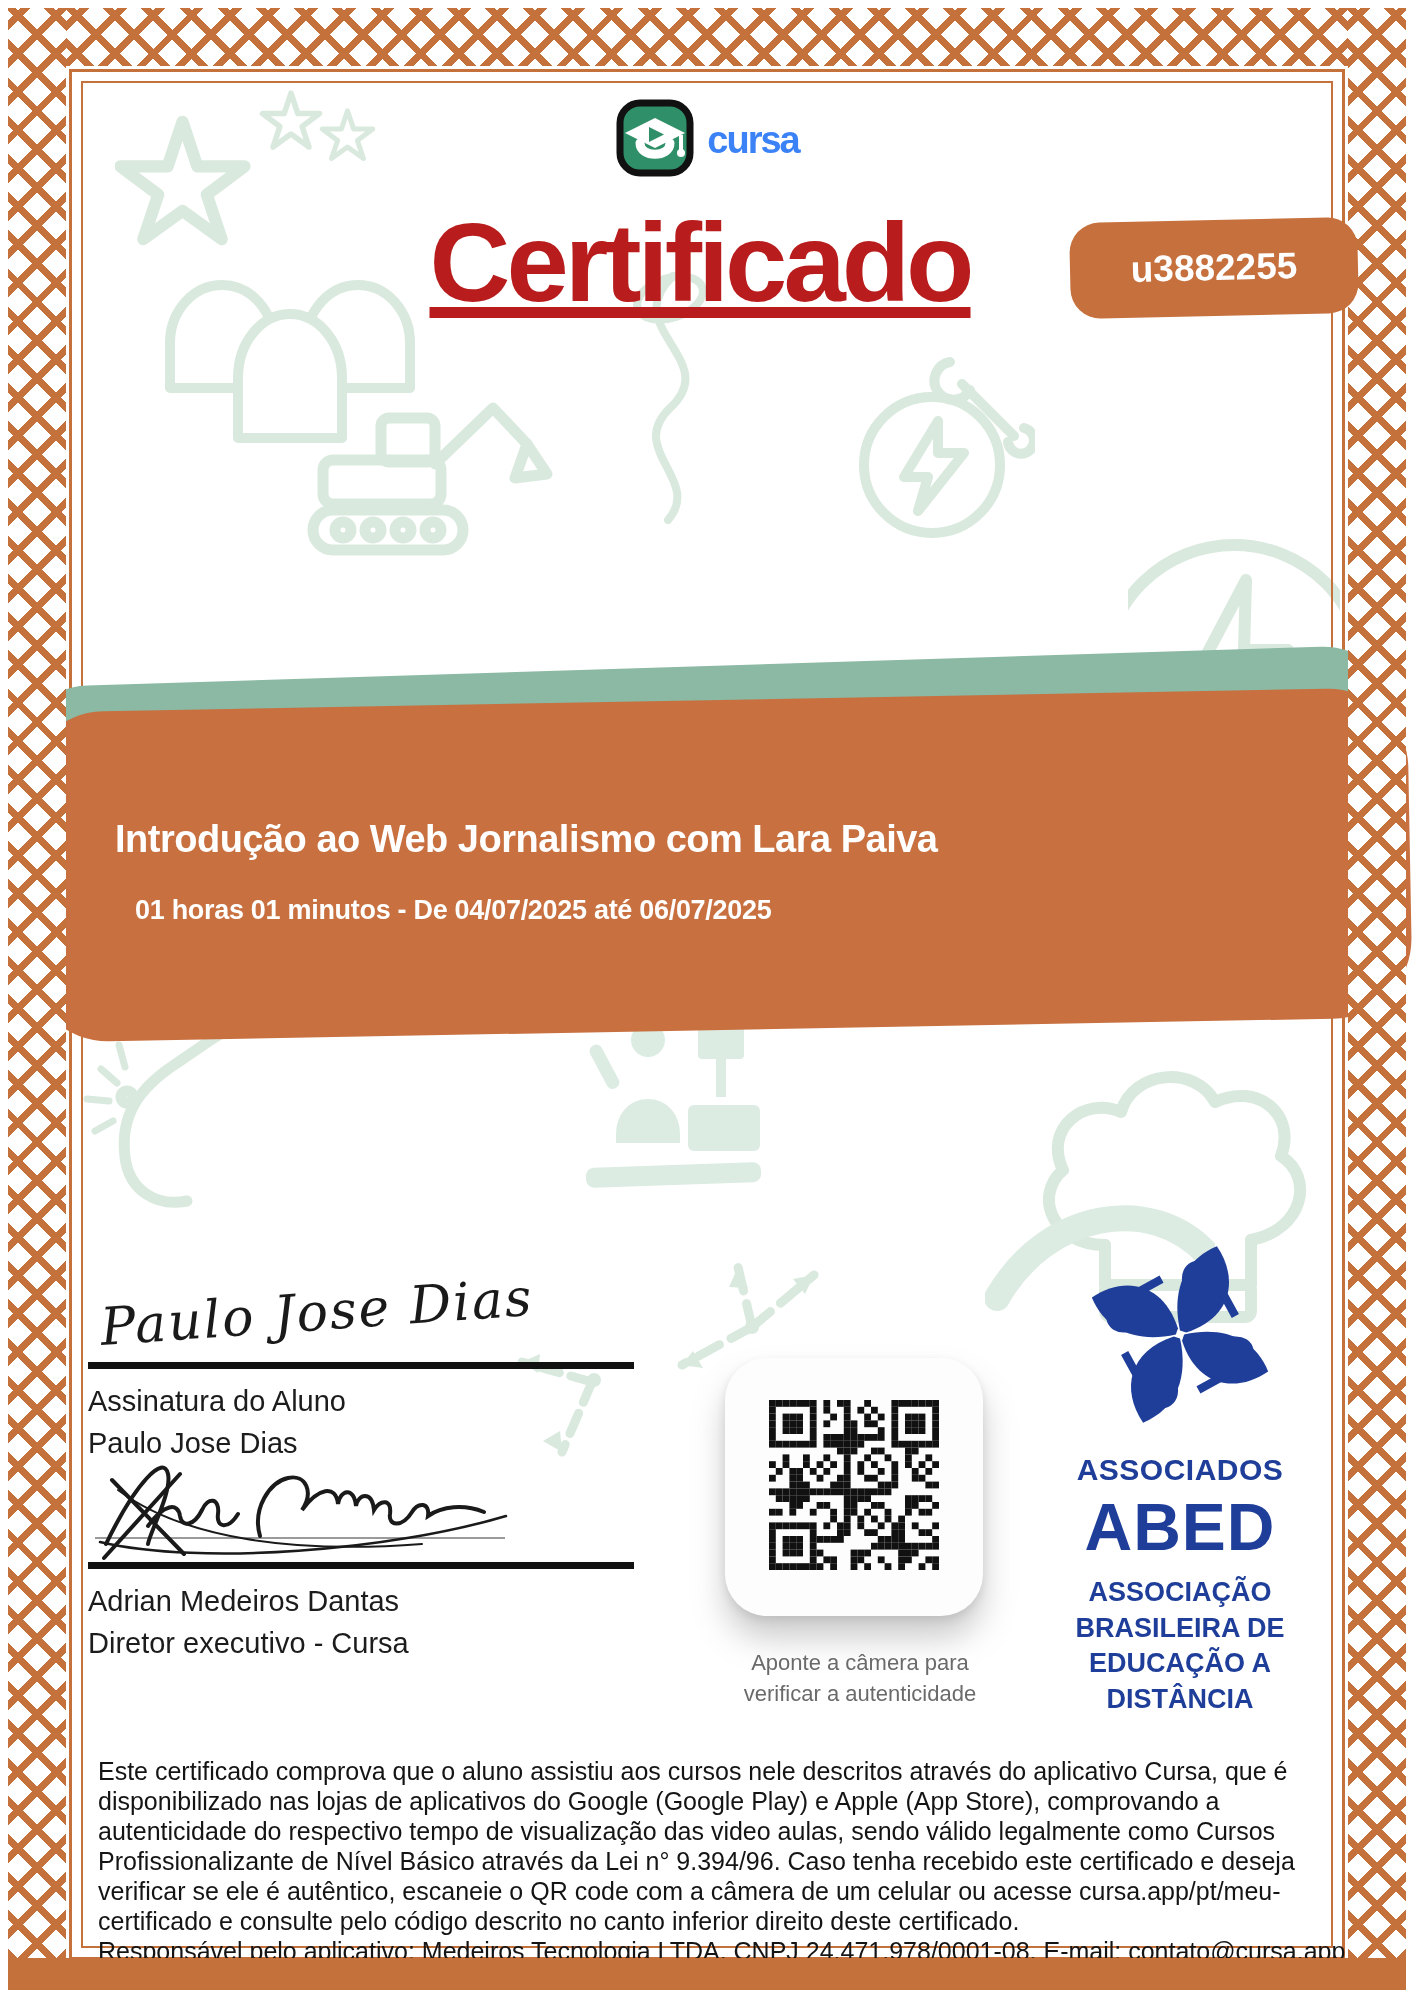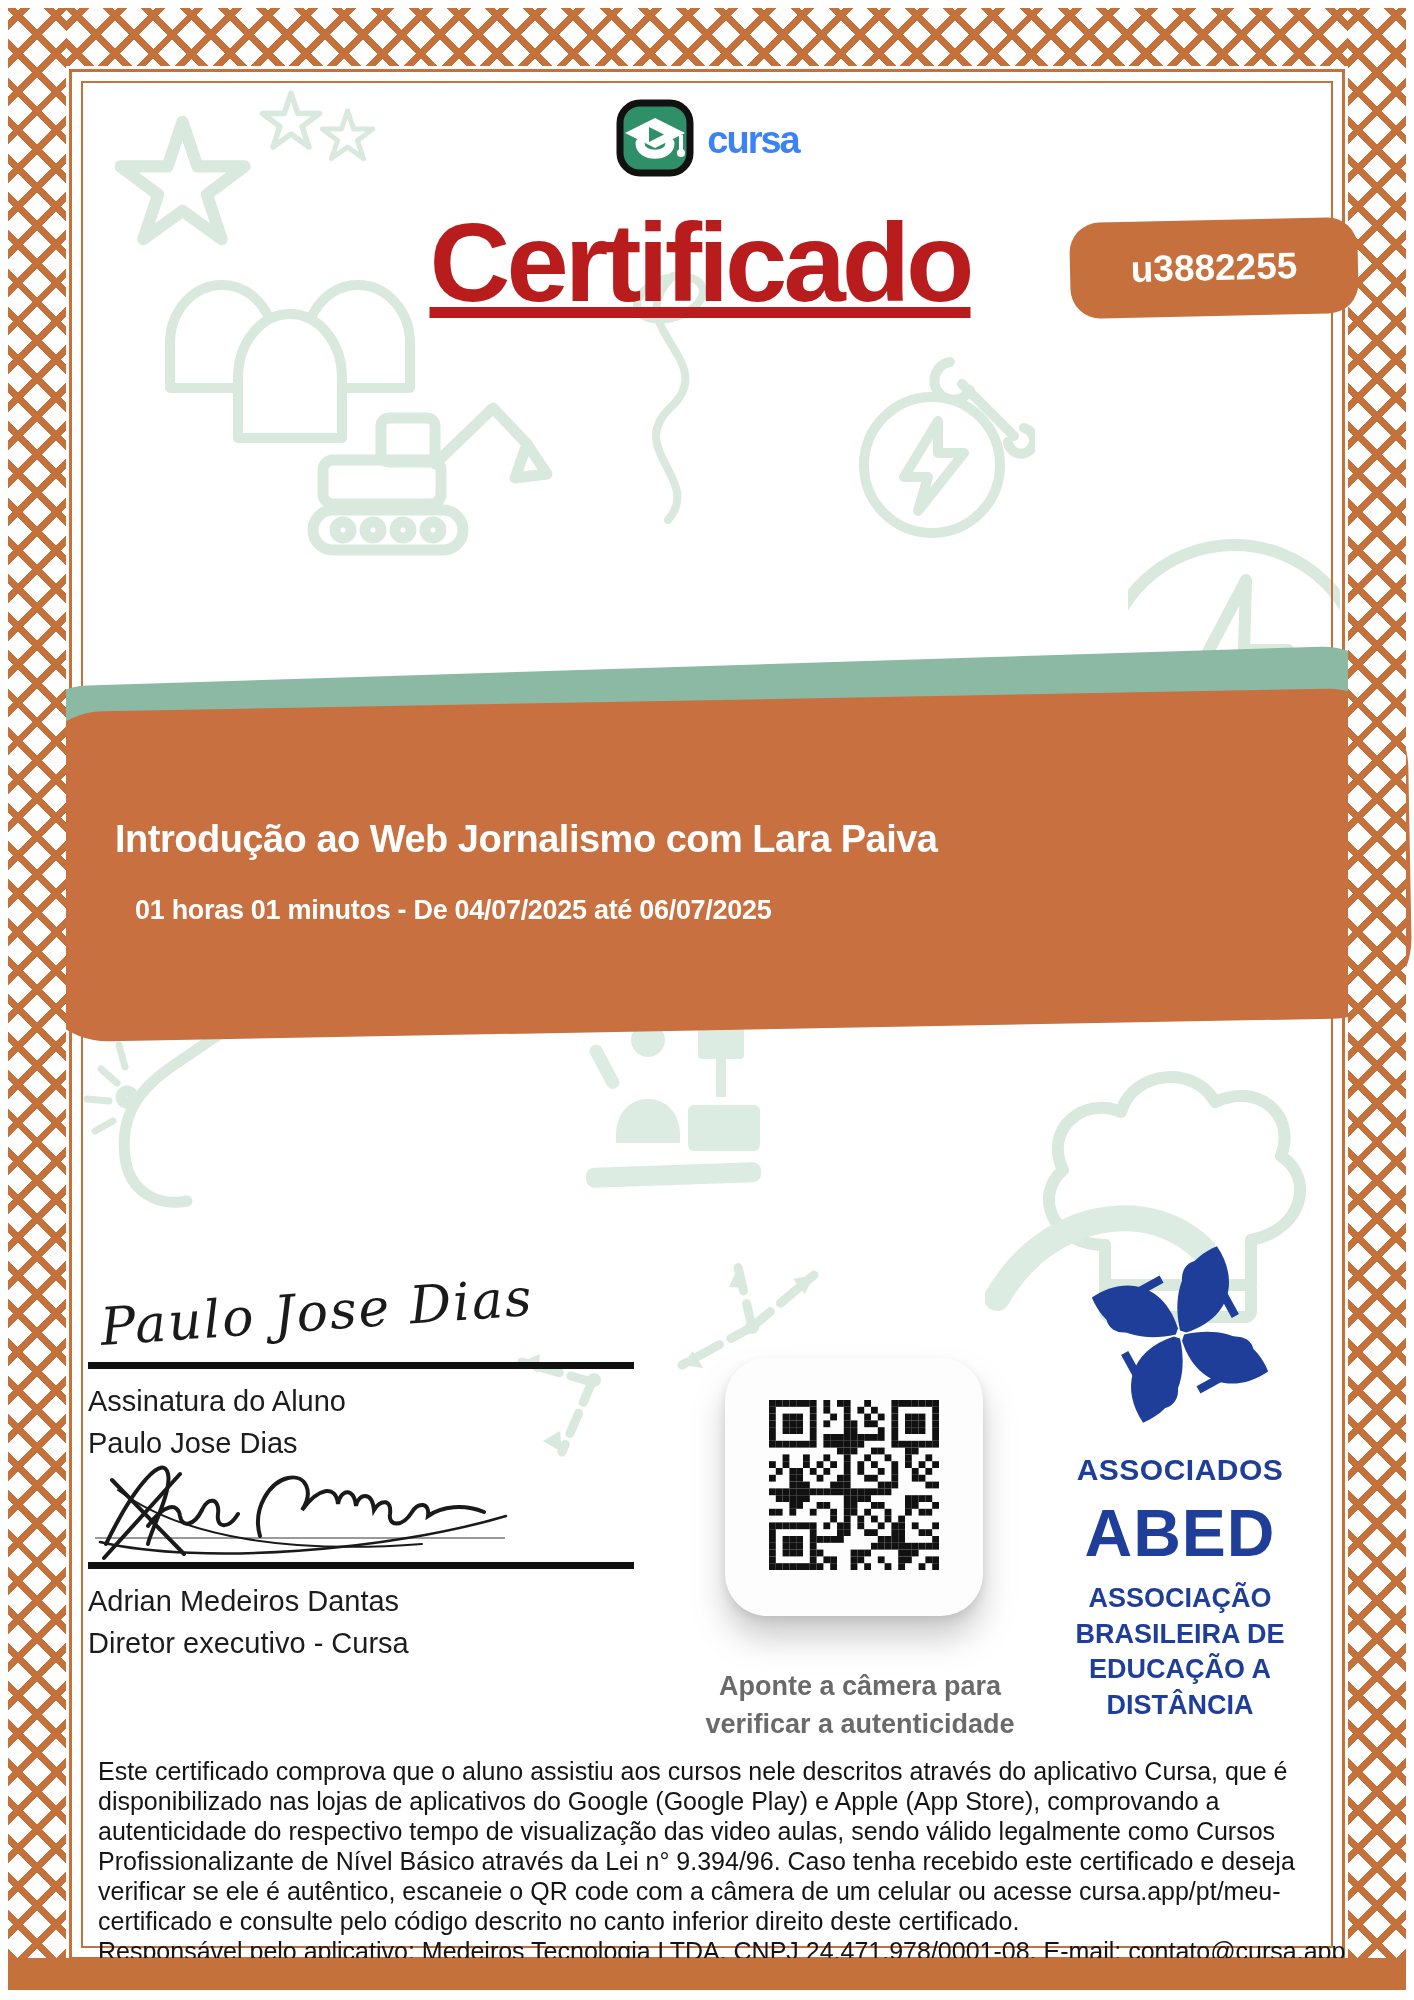--- a/index.html
+++ b/index.html
@@ -49,28 +49,28 @@
               font-size:52px;color:#1a1a1a;transform:rotate(-4deg);letter-spacing:2px;z-index:4;}
   .sig-line{position:absolute;left:88px;width:546px;height:7px;background:#111;z-index:4;}
   .sig-thin-line{position:absolute;left:95px;top:1537px;width:410px;height:2px;background:#9a9a9a;z-index:3;}
   .sig-label{position:absolute;left:88px;font-size:29px;color:#1c1c1c;line-height:1.45;z-index:4;}
   .scrawl{position:absolute;left:92px;top:1448px;z-index:4;}
 
   
   .qr-card{position:absolute;left:725px;top:1358px;width:258px;height:258px;background:#fdfdfd;border-radius:42px;
            box-shadow:0 22px 32px rgba(110,110,110,.35),0 4px 10px rgba(0,0,0,.10);z-index:4;}
   .qr-card svg{position:absolute;left:44px;top:42px;}
-  .qr-caption{position:absolute;left:650px;top:1648px;width:420px;text-align:center;font-size:27px;font-weight:700;
-              color:#6a6a6a;line-height:1.4;z-index:4;margin-top:20px;}
+  .qr-caption{position:absolute;left:650px;top:1648px;width:420px;text-align:center;font-size:22px;font-weight:400;
+              color:#6a6a6a;line-height:1.4;z-index:4;}
 
   
   .abed{position:absolute;left:1028px;top:1232px;width:304px;text-align:center;color:#1f3e99;z-index:4;}
   .abed-mark{margin:0 auto;}
   .abed-assoc{font-size:30px;font-weight:800;letter-spacing:0.5px;margin-top:12px;}
-  .abed-acronym{font-size:66px;font-weight:800;letter-spacing:1px;margin-top:8px;}
+  .abed-acronym{font-size:66px;font-weight:800;letter-spacing:1px;margin-top:2px;}
   .abed-lines{font-size:27px;font-weight:800;line-height:1.32;margin-top:10px;}
 
   
   .legal{position:absolute;left:98px;top:1756px;width:1250px;font-size:25px;line-height:1.2;color:#141414;z-index:4;}
 </style>
 </head>
 <body>
 
 <div class="cert">
 

